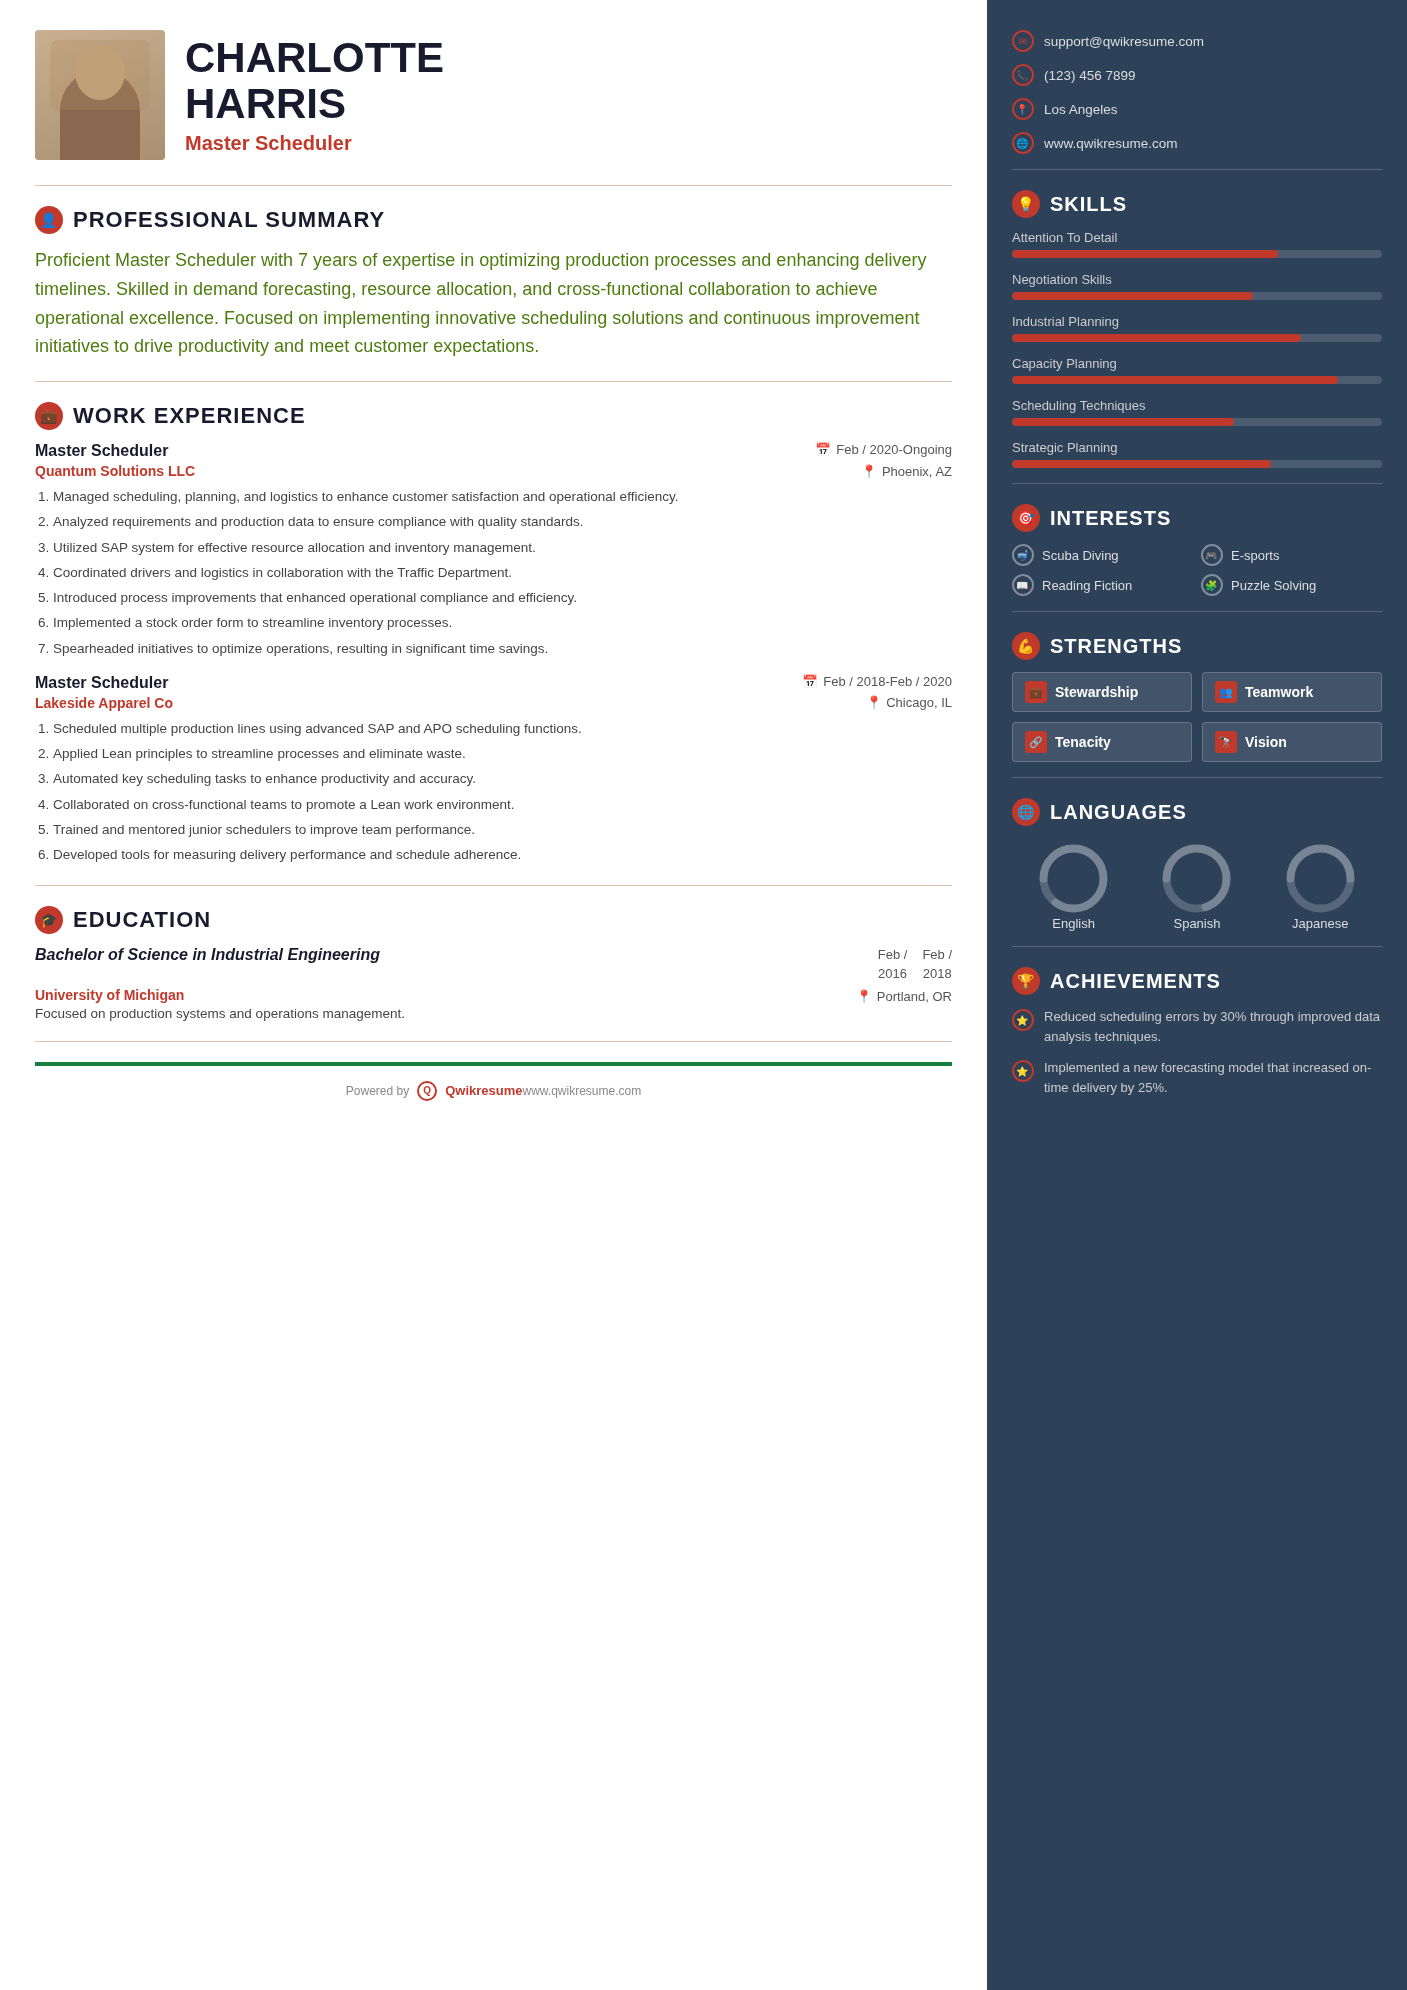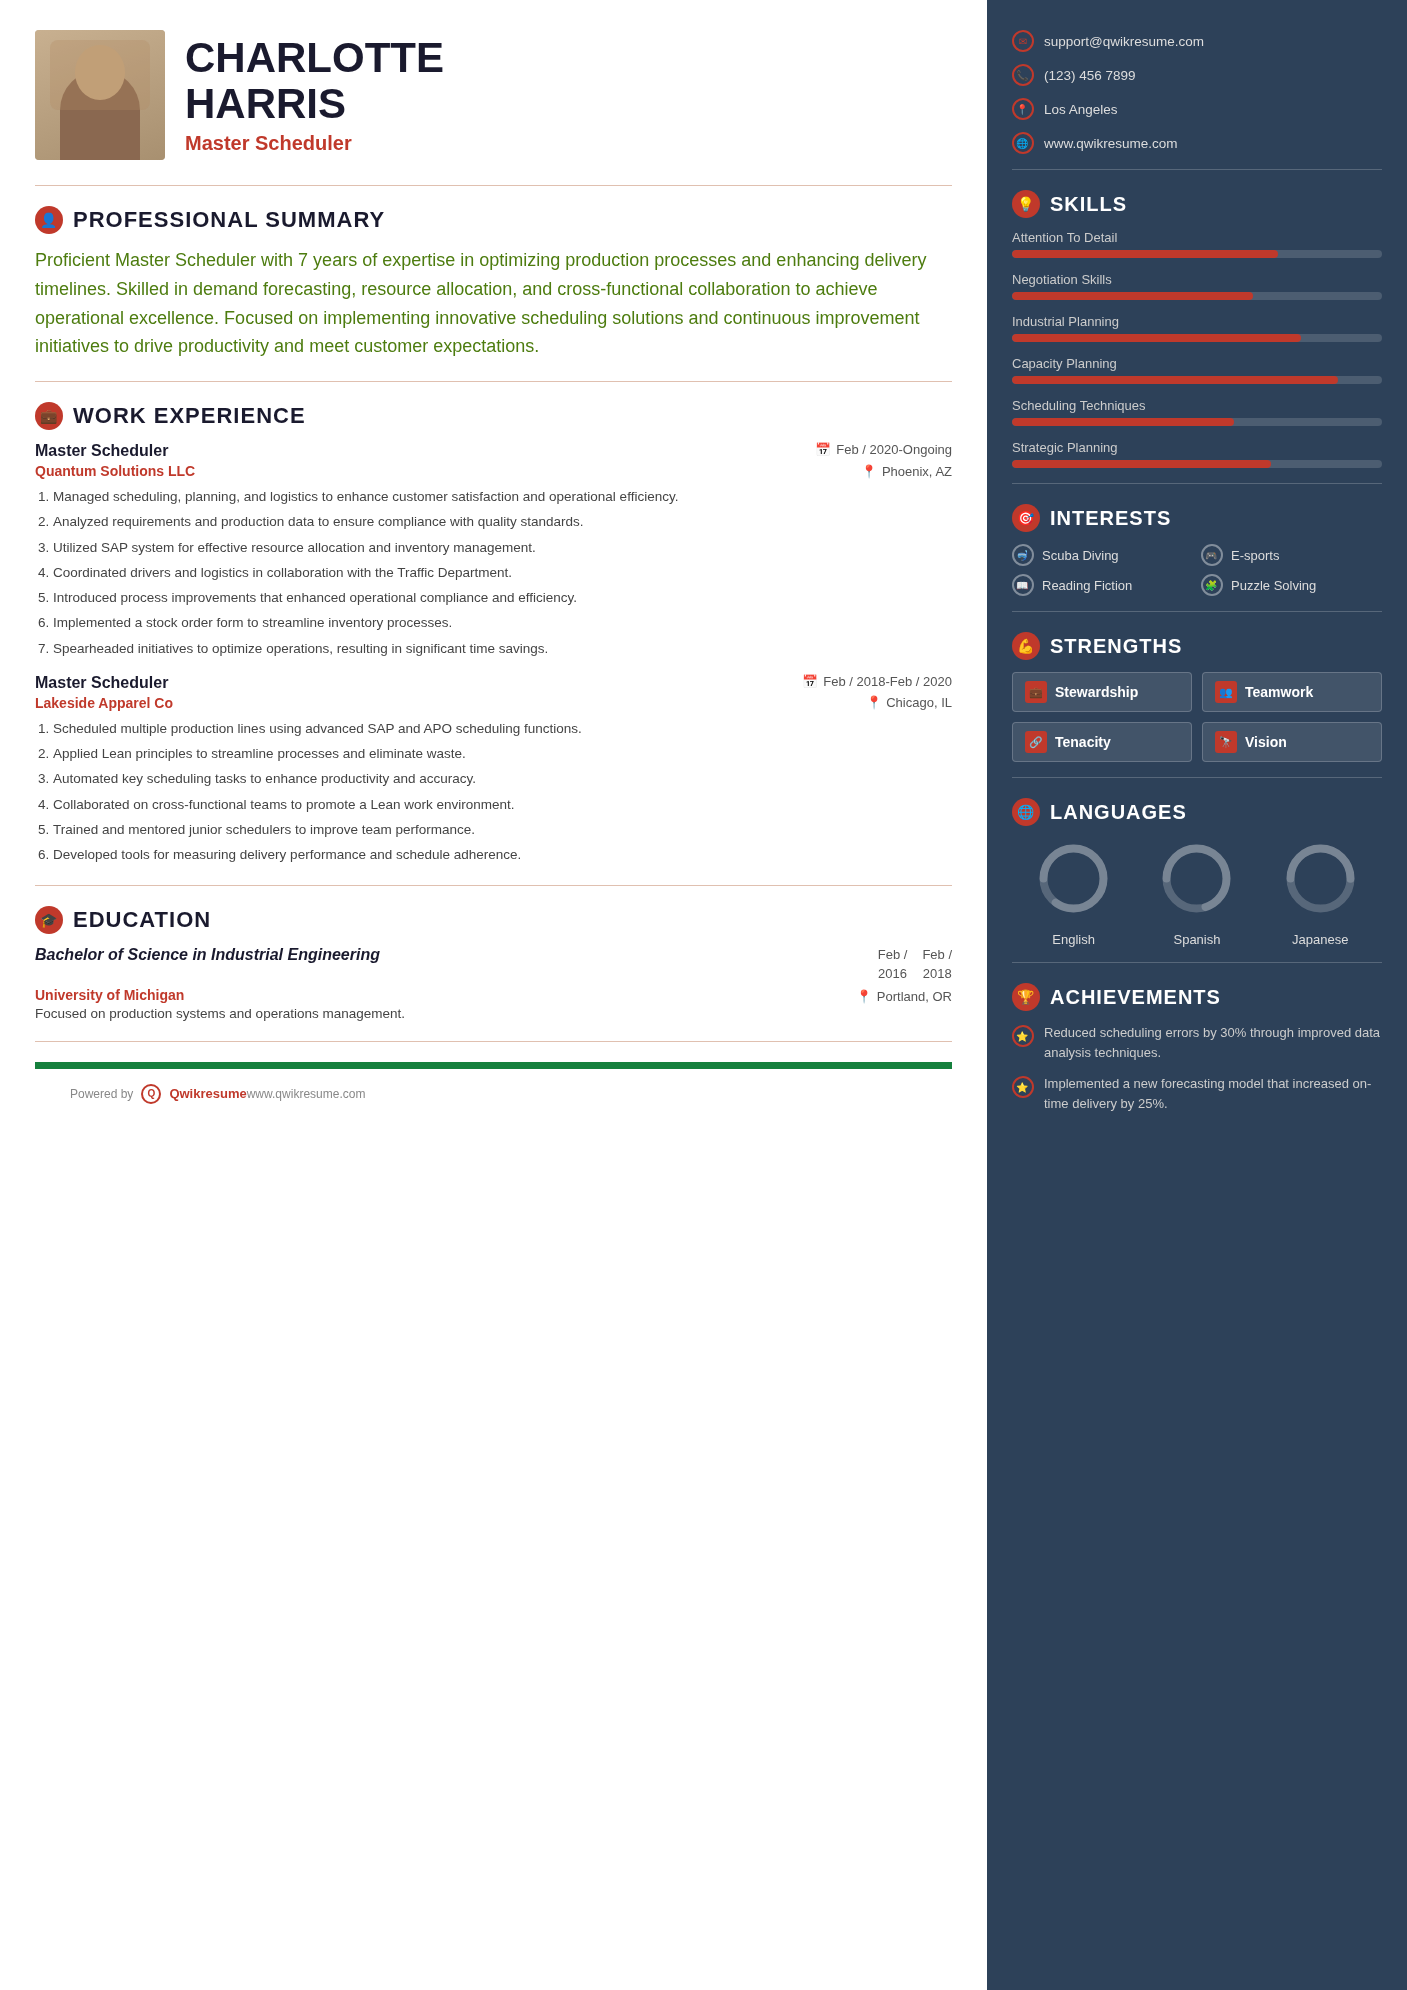--- a/index.html
+++ b/index.html
@@ -36,21 +36,21 @@
     .job-meta { display: flex; justify-content: space-between; margin-bottom: 8px; }
     .job-list { padding-left: 18px; margin-bottom: 15px; }
     .job-list li { font-size: 13.5px; color: #444; margin-bottom: 5px; line-height: 1.5; }
 
     
     .edu-degree { font-size: 16px; font-weight: 700; color: #1a1a2e; }
     .edu-school { color: #c0392b; font-size: 14px; font-weight: 600; margin-bottom: 3px; }
     .edu-desc { font-size: 13.5px; color: #444; }
 
     
-    .footer { padding: 15px 35px; display: flex; align-items: center; justify-content: flex-start; border-top: 7px solid #15803d; margin-top: auto; }
+    .footer { padding: 15px 35px; display: flex; align-items: center; justify-content: center; border-top: 4px solid #15803d; margin-top: auto; }
     .footer-left { display: flex; align-items: center; gap: 8px; font-size: 12px; color: #888; }
     .footer-logo { width: 20px; height: 20px; border: 2px solid #c0392b; border-radius: 50%; display: flex; align-items: center; justify-content: center; color: #c0392b; font-size: 10px; font-weight: bold; }
     .footer-brand { color: #c0392b; font-weight: 600; font-size: 13px; }
     .footer-right { font-size: 12px; color: #888; }
 
     
     .right-panel { width: 420px; background: #2d4159; padding: 30px 25px; color: #fff; flex-shrink: 0; }
 
     
     .contact-item { display: flex; align-items: center; gap: 10px; margin-bottom: 12px; font-size: 13.5px; color: #ddd; }
@@ -72,21 +72,21 @@
     .interest-item { display: flex; align-items: center; gap: 8px; font-size: 13px; color: #ddd; }
     .interest-icon { width: 22px; height: 22px; border: 2px solid rgba(255,255,255,0.4); border-radius: 50%; display: flex; align-items: center; justify-content: center; font-size: 10px; color: #ddd; flex-shrink: 0; }
 
     
     .strengths-grid { display: grid; grid-template-columns: 1fr 1fr; gap: 10px; }
     .strength-tag { display: flex; align-items: center; gap: 8px; background: rgba(255,255,255,0.1); border: 1px solid rgba(255,255,255,0.2); border-radius: 4px; padding: 8px 12px; font-size: 14px; color: #fff; font-weight: 600; }
     .strength-icon { width: 22px; height: 22px; background: #c0392b; border-radius: 3px; display: flex; align-items: center; justify-content: center; font-size: 11px; color: white; flex-shrink: 0; }
 
     
     .languages-row { display: flex; justify-content: space-around; align-items: center; margin: 15px 0; }
-    .language-item { display: flex; flex-direction: column; align-items: center; gap: 16px; }
+    .language-item { display: flex; flex-direction: column; align-items: center; gap: 0; }
     .language-circle { width: 75px; height: 75px; position: relative; }
     .language-circle svg { width: 75px; height: 75px; transform: rotate(-90deg); }
     .language-circle circle { fill: none; stroke: rgba(255,255,255,0.2); stroke-width: 8; }
     .language-name { font-size: 13px; color: #ddd; text-align: center; }
 
     
     .achievement-item { display: flex; gap: 10px; margin-bottom: 12px; }
     .achievement-icon { width: 22px; height: 22px; background: transparent; border: 2px solid #c0392b; border-radius: 50%; display: flex; align-items: center; justify-content: center; font-size: 10px; color: #c0392b; flex-shrink: 0; margin-top: 2px; }
     .achievement-text { font-size: 13px; color: #ccc; line-height: 1.5; }
   </style>

